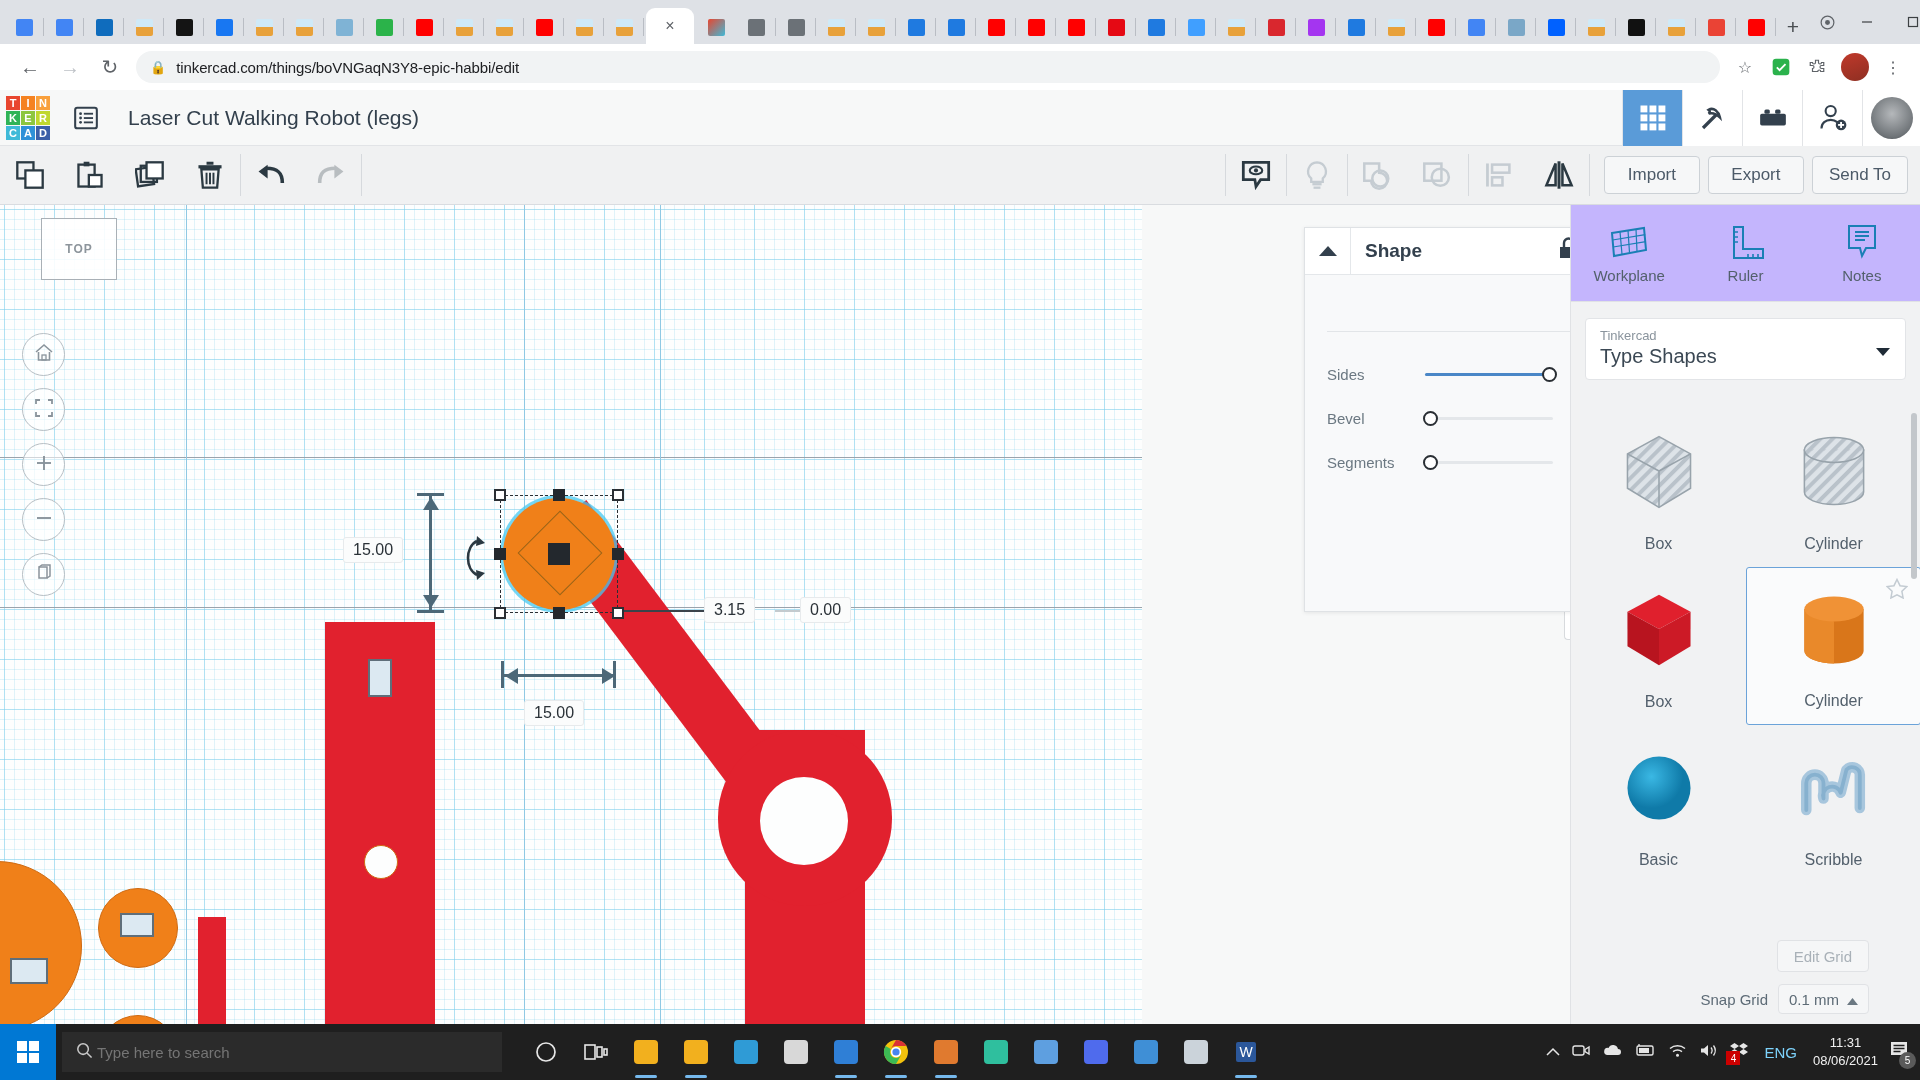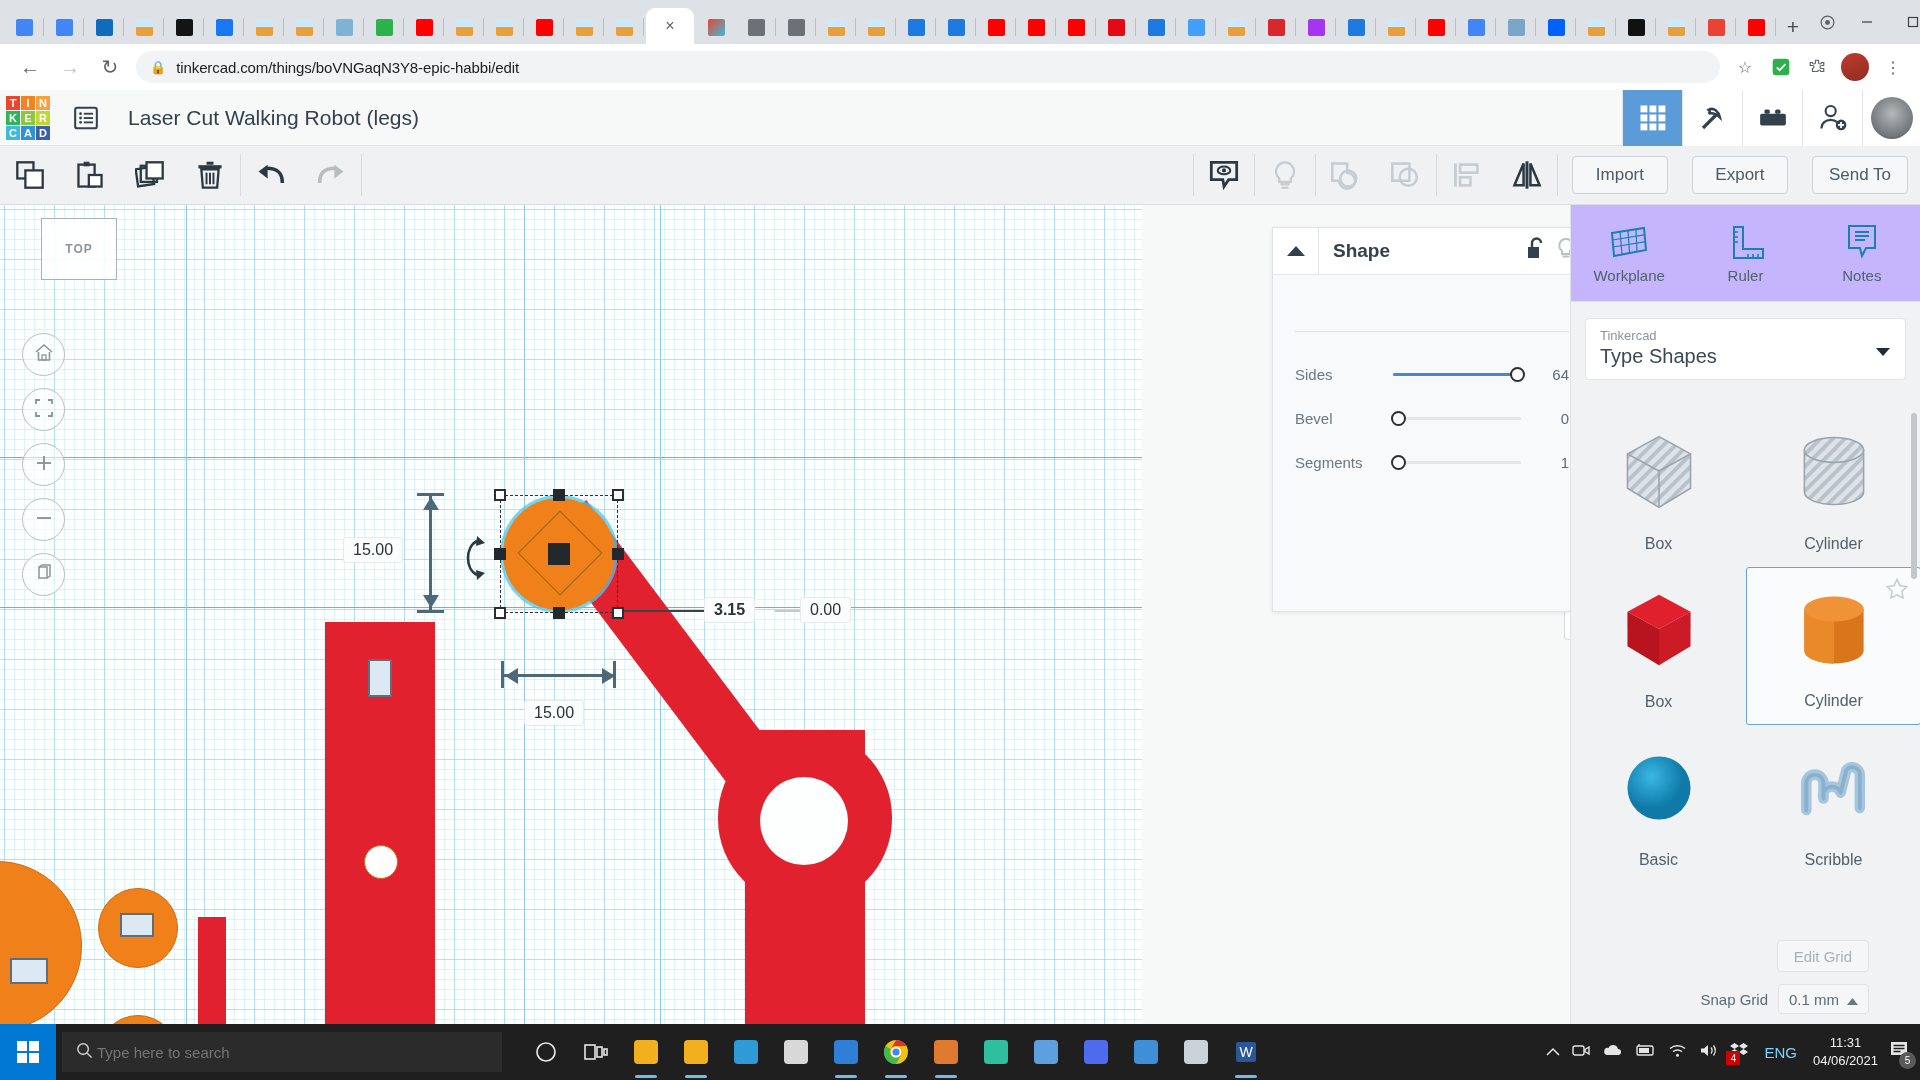--- a/index.html
+++ b/index.html
@@ -86,21 +86,21 @@
   .tc-toolbar {
     position: absolute; top: 146px; left: 0; width: 1920px; height: 59px;
     background: #f0f1f2; border-bottom: 1px solid #d9dce0;
     display: flex; align-items: center;
   }
   .tbar-group { display: flex; align-items: center; height: 59px; }
   .tbar-btn { width: 60px; height: 59px; display: flex; align-items: center; justify-content: center; }
   .tbar-sep { width: 1px; height: 42px; background: #d6d9dd; }
   .tbar-spacer { flex: 1; }
   .tbar-btn.dim svg { opacity: .28; }
-  .tc-actions { display: flex; align-items: center; gap: 24px; margin-left: 14px; margin-right: 12px; }
+  .tc-actions { display: flex; align-items: center; gap: 8px; margin-left: 14px; margin-right: 12px; }
   .tc-action-btn {
     height: 38px; min-width: 96px; padding: 0 16px; border: 1px solid #ccd1d6; border-radius: 4px;
     background: #f6f7f8; color: #4c5a68; font-size: 17px;
     display: flex; align-items: center; justify-content: center;
   }
 
   
   .canvas {
     position: absolute; top: 205px; left: 0; width: 1142px; height: 819px;
     background-color: #fdfefe; overflow: hidden;
@@ -141,21 +141,21 @@
   .sel-box { position: absolute; border: 1px dashed #2a2f34; }
 
   .rh-collapse {
     position: absolute; left: 1564px; top: 598px; width: 22px; height: 42px;
     background: #fff; border: 1px solid #d7dadd; border-right: none; border-radius: 4px 0 0 4px;
     display: flex; align-items: center; justify-content: center; color: #3c4a57; font-size: 15px;
   }
 
   
   .shape-panel {
-    position: absolute; left: 1272px; top: 227px; width: 320px; height: 385px;
+    position: absolute; left: 1304px; top: 227px; width: 320px; height: 385px;
     background: #f8f9fa; border: 1px solid #dfe2e5; box-shadow: 0 1px 4px rgba(0,0,0,.08);
   }
   .sp-head { height: 47px; background: #fff; border-bottom: 1px solid #e4e7ea;
     display: flex; align-items: center; }
   .sp-caret { width: 46px; height: 47px; display: flex; align-items: center; justify-content: center;
     border-right: 1px solid #e4e7ea; }
   .sp-title { margin-left: 14px; font-size: 19px; color: #33404d; font-weight: bold; }
   .sp-head-icons { margin-left: auto; display: flex; gap: 8px; padding-right: 14px; }
   .sp-body { padding: 26px 0 0 0; }
   .sp-swatches { display: flex; justify-content: center; gap: 66px; }
@@ -648,21 +648,21 @@
     <div class="dim-label" style="left:343px;top:332px;">15.00</div>
 
     <div style="position:absolute;left:503px;top:469px;width:112px;height:3px;background:#4d6878;"></div>
     <div style="position:absolute;left:501px;top:456px;width:3px;height:27px;background:#4d6878;"></div>
     <div style="position:absolute;left:613px;top:456px;width:3px;height:27px;background:#4d6878;"></div>
     <div style="position:absolute;left:505px;top:463px;width:0;height:0;border-right:13px solid #4d6878;border-top:8px solid transparent;border-bottom:8px solid transparent;"></div>
     <div style="position:absolute;left:602px;top:463px;width:0;height:0;border-left:13px solid #4d6878;border-top:8px solid transparent;border-bottom:8px solid transparent;"></div>
     <div class="dim-label" style="left:524px;top:495px;">15.00</div>
 
     <div style="position:absolute;left:624px;top:405px;width:80px;height:2px;background:#3a434a;"></div>
-    <div class="dim-label" style="left:704px;top:392px;font-weight:bold;">3.15</div>
+    <div class="dim-label" style="left:704px;top:392px;">3.15</div>
     <div style="position:absolute;left:775px;top:405px;width:52px;height:2px;background:#c3cace;"></div>
     <div class="dim-label" style="left:800px;top:392px;">0.00</div>
 
     <div class="view-cube">
       <span>TOP</span>
     </div>
 
     <div class="nav-circles" id="nav-circles">
         <div class="nav-circle">
           <span><svg width="20" height="20" viewBox="0 0 20 20">
@@ -998,21 +998,21 @@
       </span>
       <span class="tb-badge">
         <svg width="18" height="16" viewBox="0 0 18 16">
             <path d="M4.5 1 0 4l4.5 3L9 4z M13.5 1 9 4l4.5 3L18 4z M0 10l4.5 3L9 10 4.5 7z M18 10l-4.5 3L9 10l4.5-3z" fill="#e6e6e6"></path>
           </svg>
         <span style="position:absolute;left:-4px;bottom:-3px;width:14px;height:14px;background:#cc0000;color:#fff;font-size:10px;display:flex;align-items:center;justify-content:center;">4</span>
       </span>
       <span style="font-size:15px;color:#7dd3fc;margin:0 4px;">ENG</span>
       <div class="tb-clock">
         <div>11:31</div>
-        <div>04/06/2021</div>
+        <div>08/06/2021</div>
       </div>
       <span class="tb-badge">
         <svg width="20" height="18" viewBox="0 0 20 18">
             <rect x="1" y="1" width="16" height="13" fill="#e6e6e6"></rect>
             <path d="M3.5 4.5h11 M3.5 7.5h11 M3.5 10.5h7" stroke="#1f1f1f" stroke-width="1.3"></path>
           </svg>
         <span class="tb-badge-num">5</span>
       </span>
     </div>
   </div>

